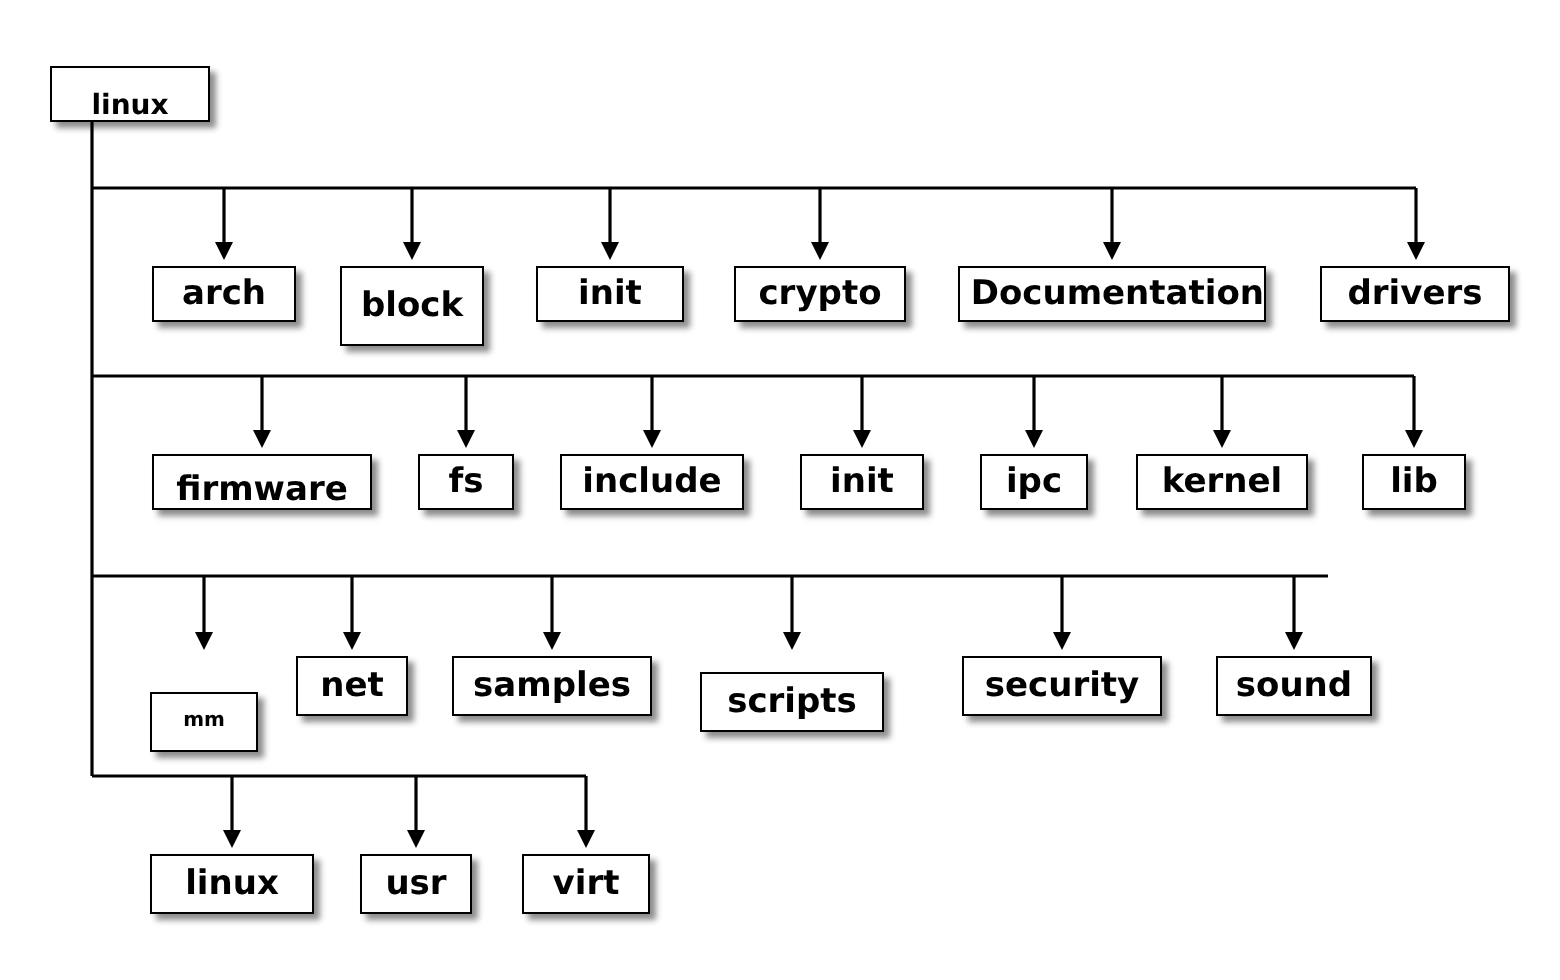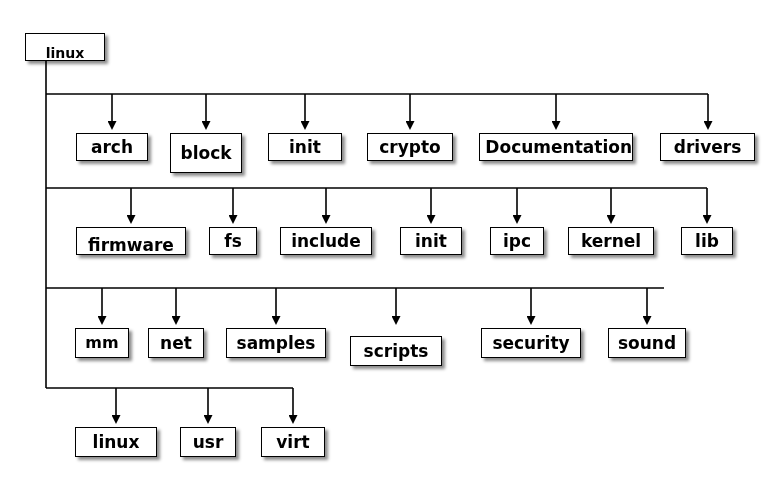--- a/index.html
+++ b/index.html
@@ -35,21 +35,22 @@
     font-family: "DejaVu Sans", sans-serif;
     font-weight: bold;
     font-size: 17px;
     color: #000000;
     line-height: 1;
     white-space: nowrap;
     box-shadow: 3px 3px 3px rgba(0,0,0,0.45);
     z-index: 2;
   }
   .node.small {
-    font-size: 16px;
+    font-size: 10px;
+    margin-top: 18px;
   }
   .node.root {
     font-size: 14px;
     align-items: flex-end;
   }
 </style>
 </head>
 <body>
 
 <div id="canvas">

